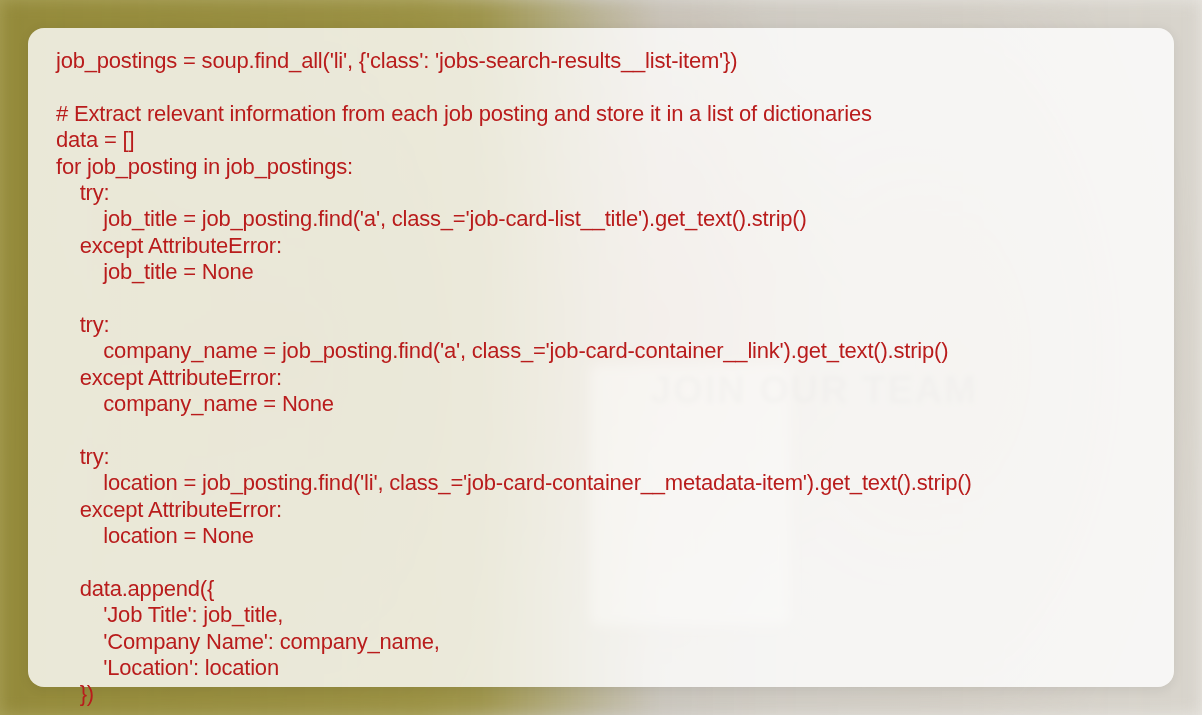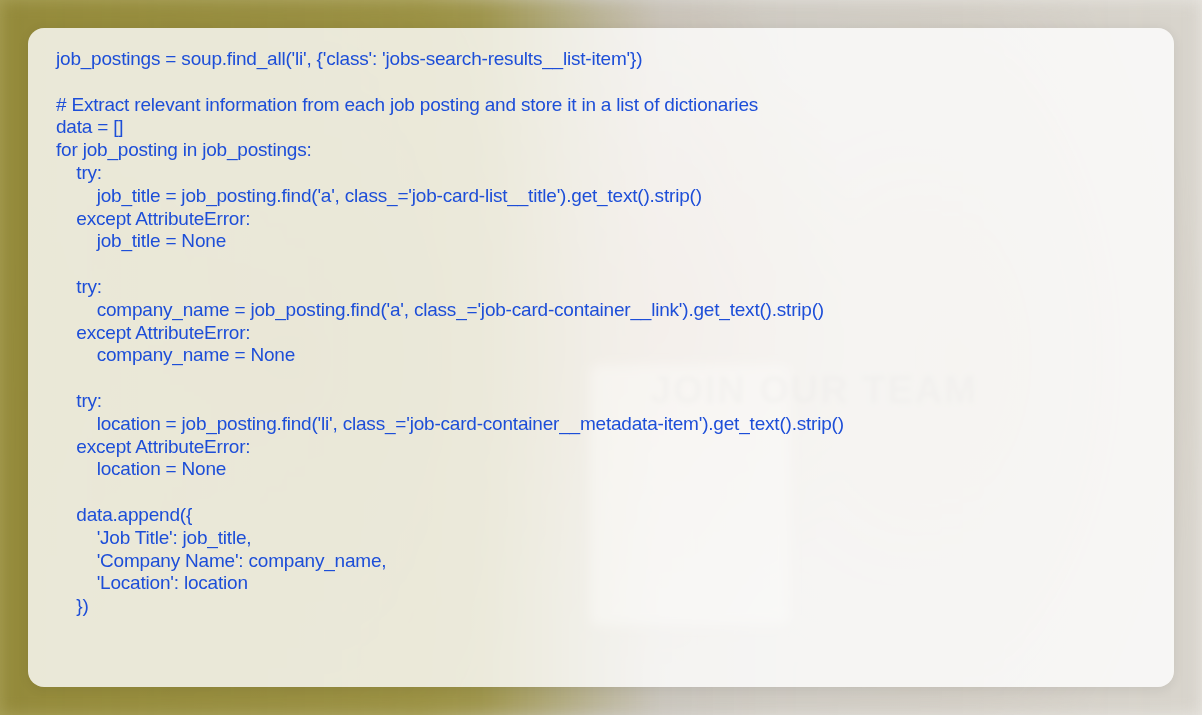--- a/index.html
+++ b/index.html
@@ -72,23 +72,23 @@
       left: 28px;
       right: 28px;
       bottom: 28px;
       background: rgba(255, 255, 255, 0.80);
       border-radius: 16px;
       padding: 20px 28px;
       box-shadow: 0 2px 12px rgba(0, 0, 0, 0.08);
     }
     .code-content {
       font-family: 'Segoe UI', 'Helvetica Neue', Arial, sans-serif;
-      font-size: 19px;
+      font-size: 22px;
       line-height: 1.2;
-      color: #1d4ed8;
+      color: #b91c1c;
       white-space: pre;
       font-weight: 500;
       letter-spacing: -0.2px;
     }
   </style>
 </head>
 <body>
 
 <div class="background"></div>
 <div class="bg-layer"></div>

